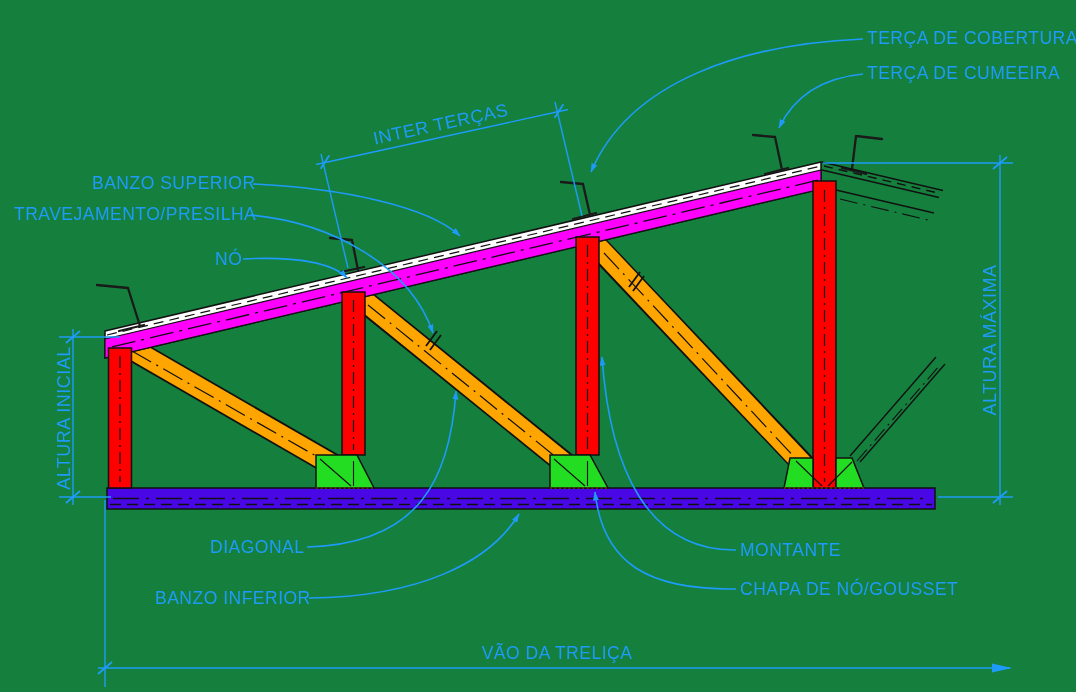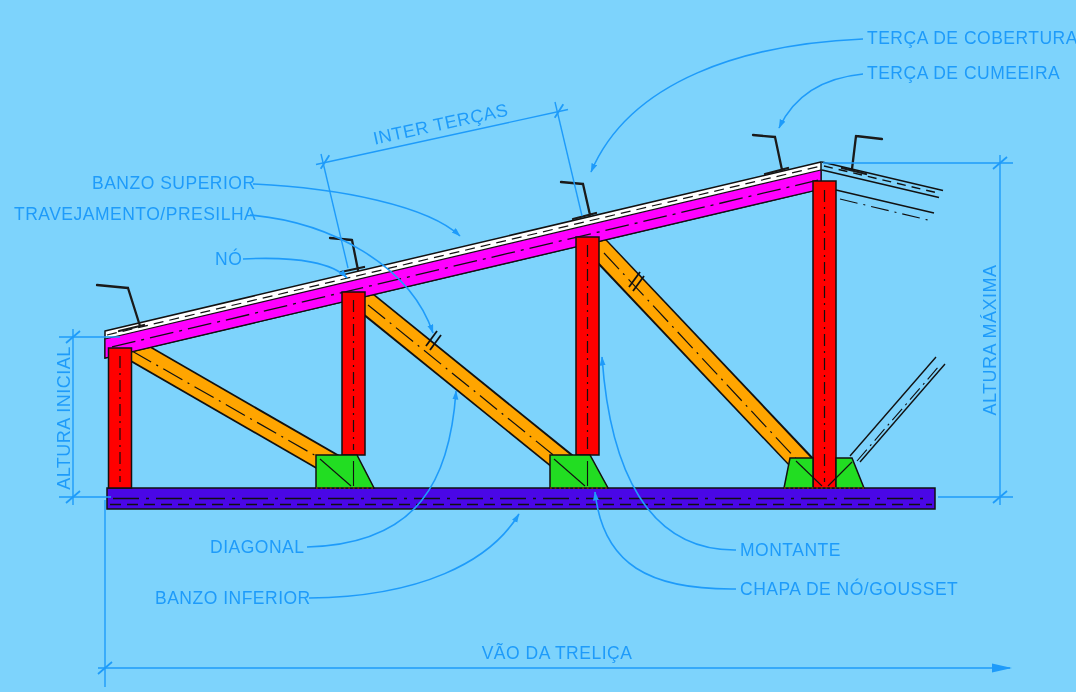--- a/index.html
+++ b/index.html
@@ -1,16 +1,16 @@
 <!DOCTYPE html>
 <html><head>
 <meta charset="utf-8">
 <style>
   html,body{margin:0;padding:0;background:#ffffff;}
-  .stage{width:1076px;height:692px;position:relative;background:#7dd3fc;overflow:hidden;}
+  .stage{width:1076px;height:692px;position:relative;background:#15803d;overflow:hidden;}
   text{font-family:"Liberation Sans","DejaVu Sans",sans-serif;font-size:17.5px;letter-spacing:.5px;fill:#1E9BFA;}
   .dimtxt{font-size:18px;}
   .bl{stroke:#1E9BFA;stroke-width:1.6;fill:none;}
   .bl2{stroke:#1E9BFA;stroke-width:1.4;fill:none;}
   .tick{stroke:#1E9BFA;stroke-width:1.8;fill:none;}
   .blk{stroke:#111;fill:none;}
 </style>
 </head>
 <body>
 

